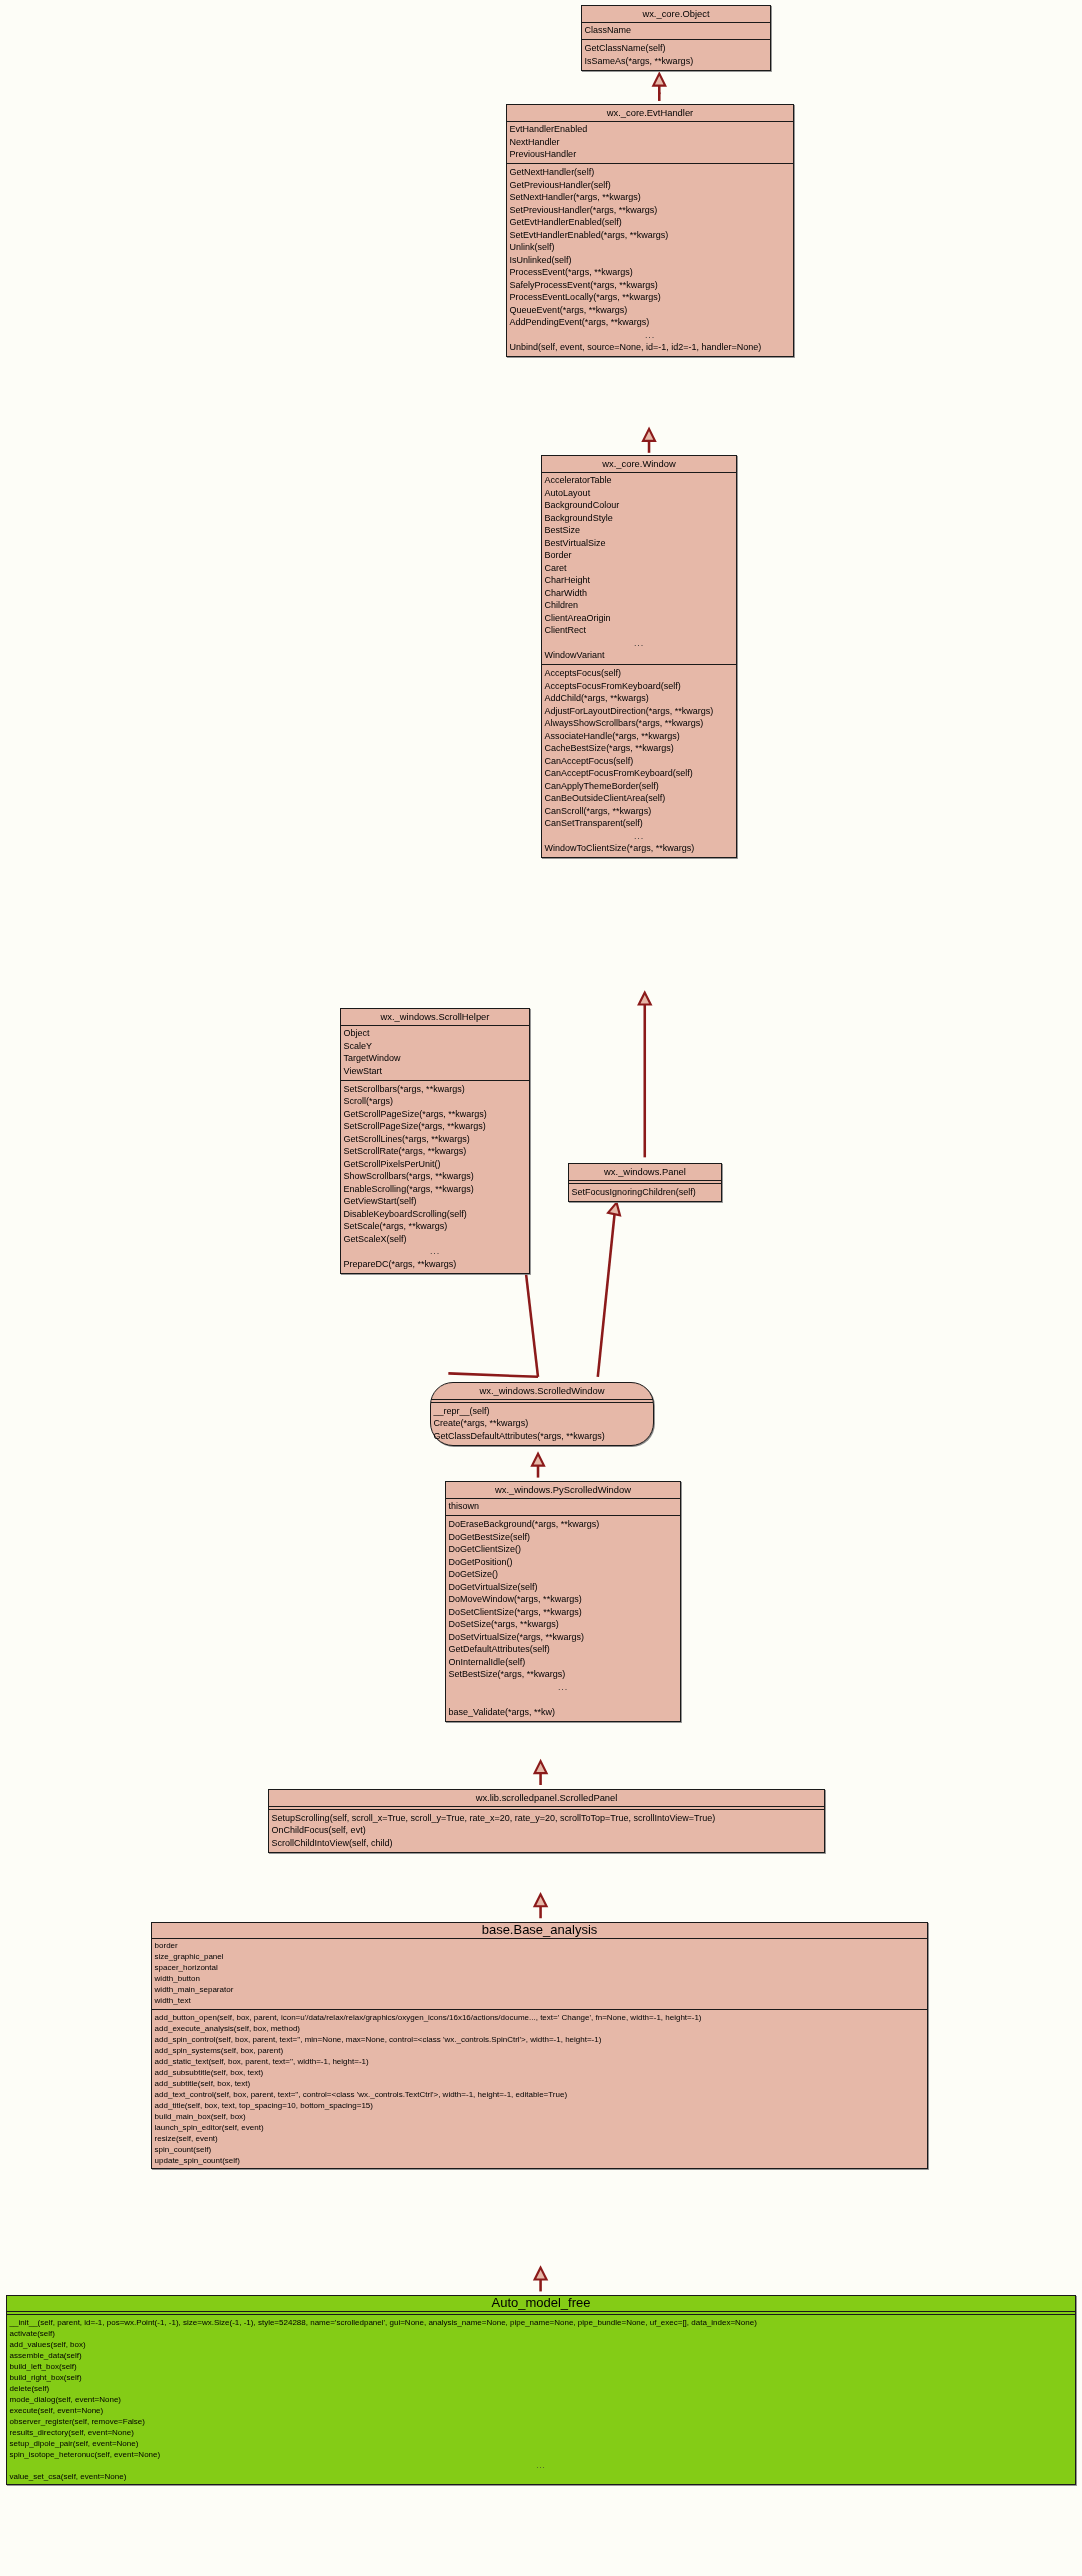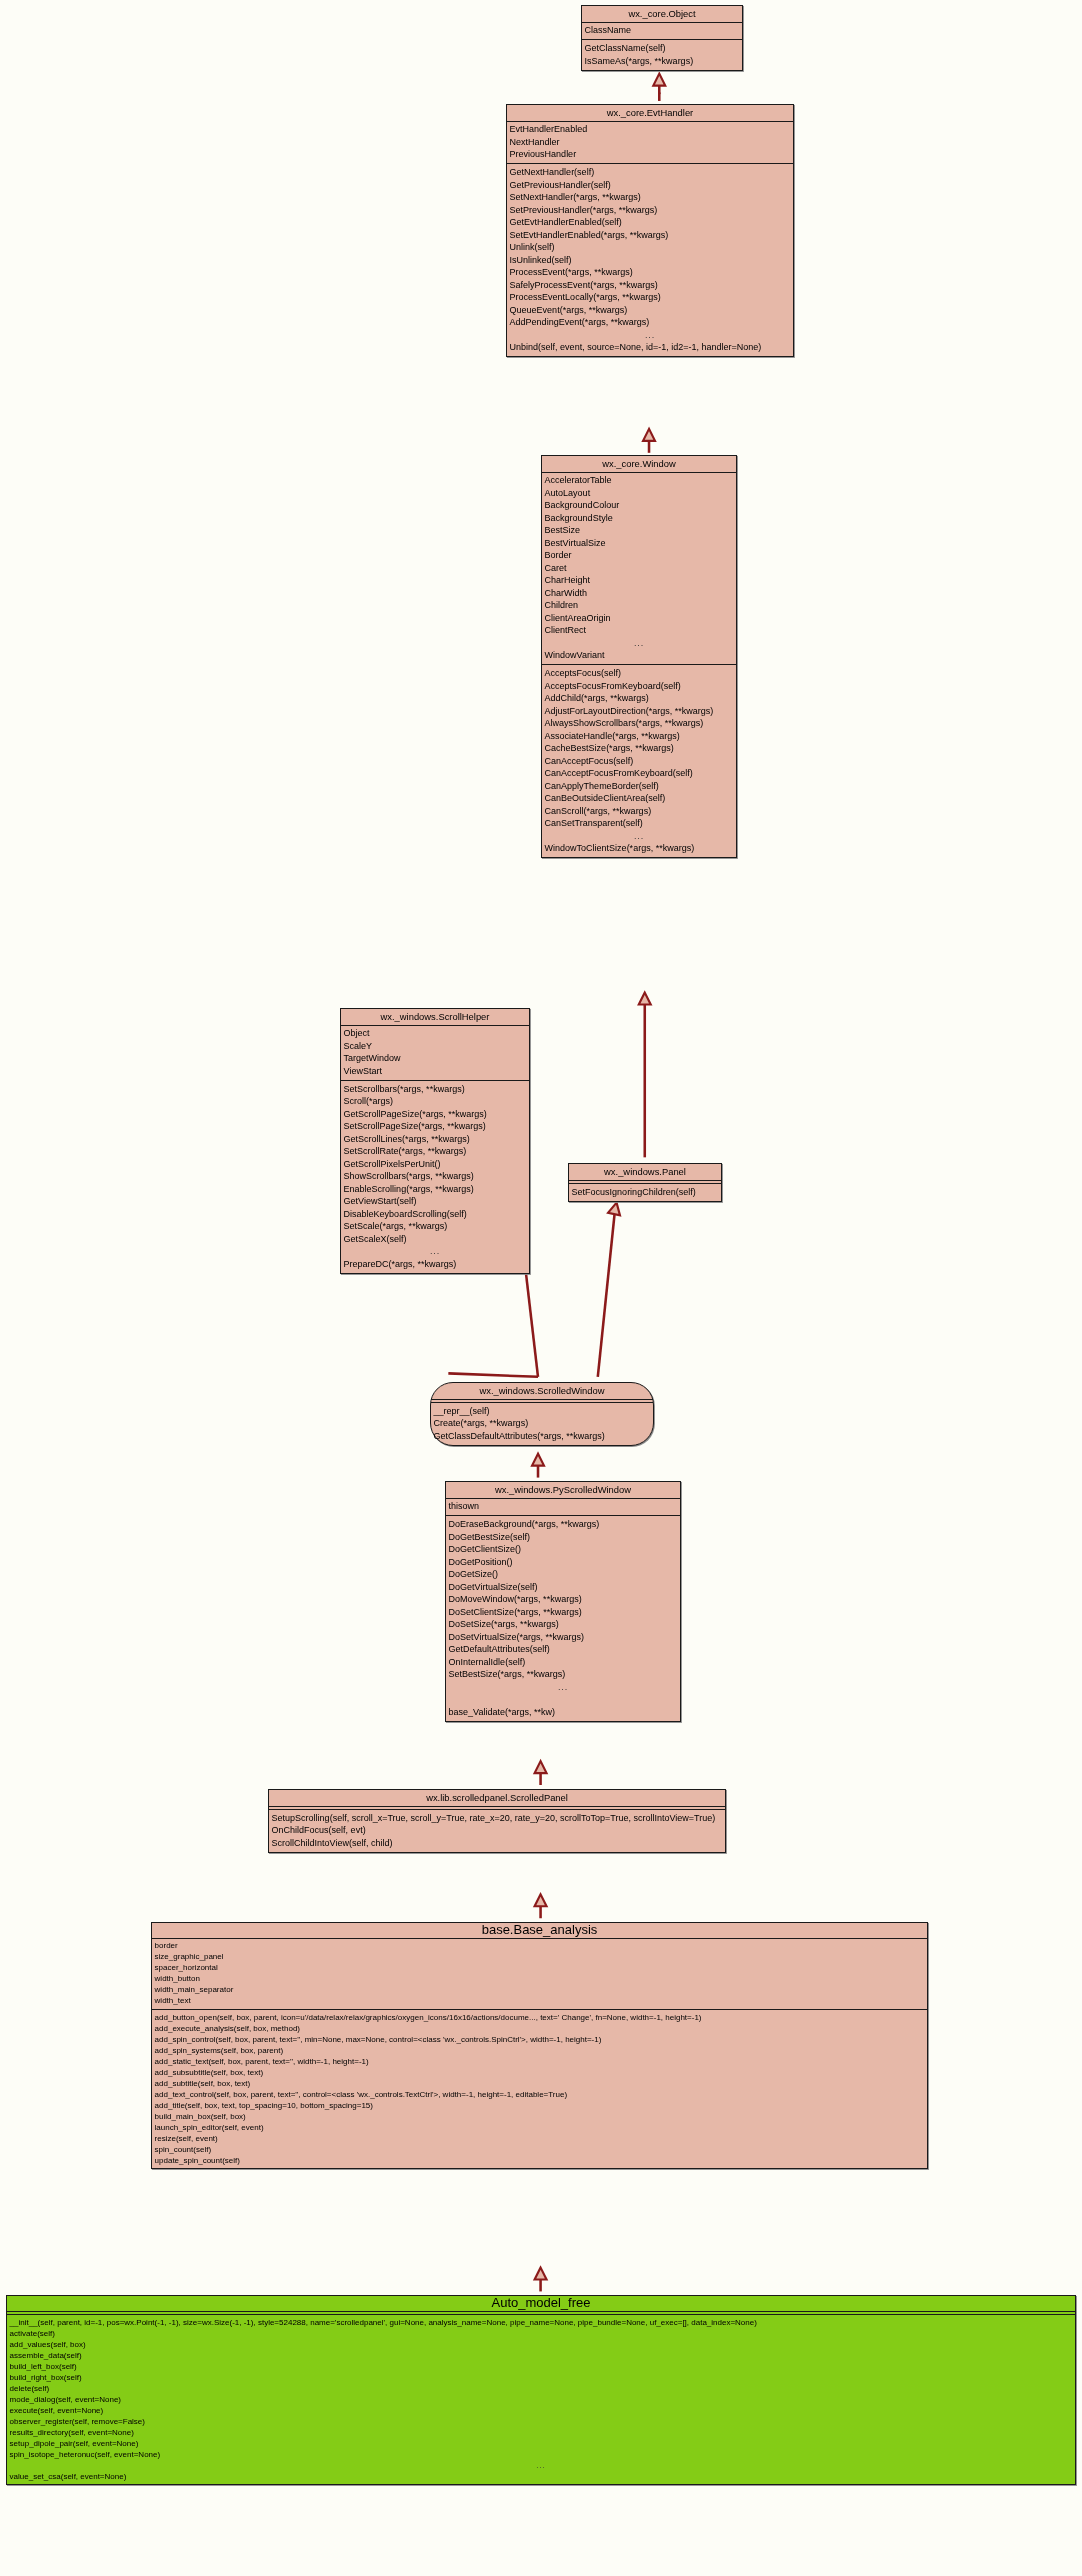--- a/index.html
+++ b/index.html
@@ -108,21 +108,21 @@
     <path d="M633,2090 L633,2072" stroke="#8b1a1a" stroke-width="3" fill="none"></path>
     <polygon points="633,2062 626,2076 640,2076" fill="#e6b8a8" stroke="#8b1a1a" stroke-width="2.5"></polygon>
 
     <path d="M633,2246 L633,2228" stroke="#8b1a1a" stroke-width="3" fill="none"></path>
     <polygon points="633,2218 626,2232 640,2232" fill="#e6b8a8" stroke="#8b1a1a" stroke-width="2.5"></polygon>
 
     <path d="M633,2683 L633,2665" stroke="#8b1a1a" stroke-width="3" fill="none"></path>
     <polygon points="633,2655 626,2669 640,2669" fill="#e6b8a8" stroke="#8b1a1a" stroke-width="2.5"></polygon>
   </svg>
 
-  <div class="uml" style="left:581px; top:5.1px; width:162px;">
+  <div class="uml" style="left:581px; top:5.1px; width:190px;">
     <div class="title">wx._core.Object</div>
     <div class="sect">
       <div class="row">ClassName</div>
     </div>
     <div class="sect">
       <div class="row">GetClassName(self)</div>
       <div class="row">IsSameAs(*args, **kwargs)</div>
     </div>
   </div>
 
@@ -253,21 +253,21 @@
       <div class="row">DoSetVirtualSize(*args, **kwargs)</div>
       <div class="row">GetDefaultAttributes(self)</div>
       <div class="row">OnInternalIdle(self)</div>
       <div class="row">SetBestSize(*args, **kwargs)</div>
       <div class="row ellipsis">...</div>
       <div class="row blank"></div>
       <div class="row">base_Validate(*args, **kw)</div>
     </div>
   </div>
 
-  <div class="uml" style="left:268px; top:1789px; width:458px;">
+  <div class="uml" style="left:268px; top:1789px; width:557px;">
     <div class="title">wx.lib.scrolledpanel.ScrolledPanel</div>
     <div class="sect empty"></div>
     <div class="sect">
       <div class="row">SetupScrolling(self, scroll_x=True, scroll_y=True, rate_x=20, rate_y=20, scrollToTop=True, scrollIntoView=True)</div>
       <div class="row">OnChildFocus(self, evt)</div>
       <div class="row">ScrollChildIntoView(self, child)</div>
     </div>
   </div>
 
   <div class="uml tiny" style="left:151px; top:1922px; width:777px;">

